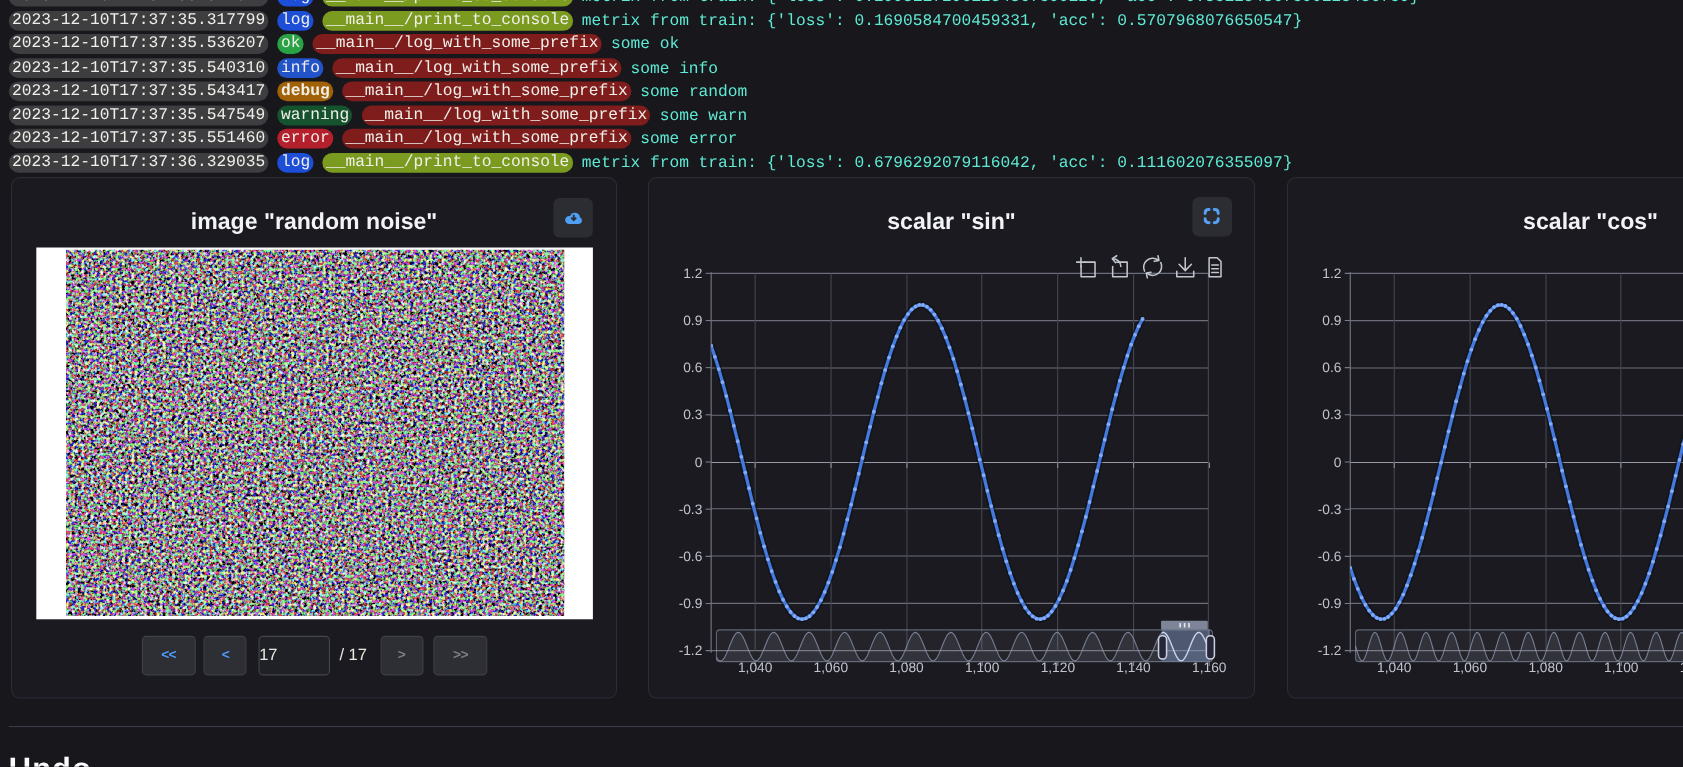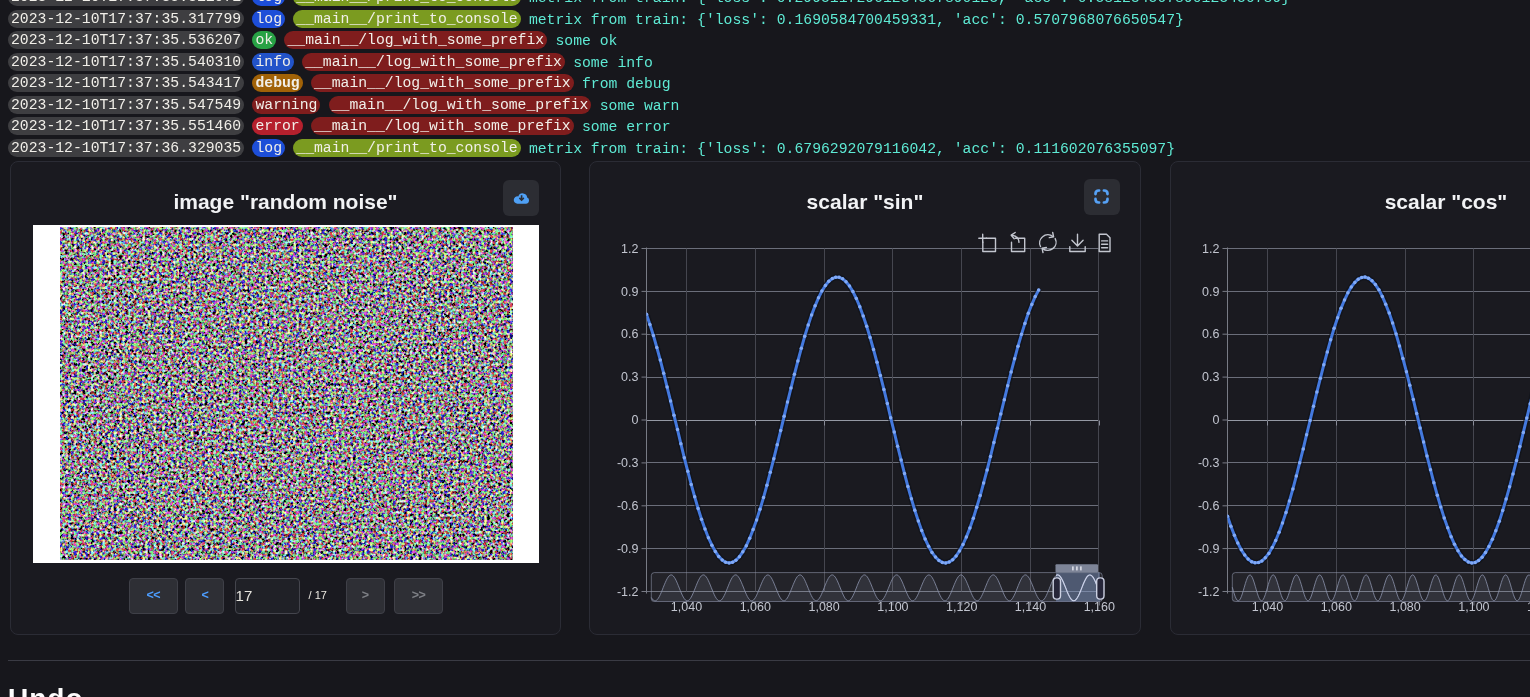--- a/index.html
+++ b/index.html
@@ -6,21 +6,21 @@
 .logs { position:absolute; left:8px; top:-15.4px; font-family:"Liberation Mono",monospace;
         font-size:14.75px; white-space:nowrap; }
 .lr { height:21.55px; display:flex; align-items:flex-end; gap:8.3px; }
 .b  { display:inline-block; height:18px; line-height:18.4px; padding:0 3px; border-radius:9px;
        color:#f1efe9; }
 .ts { background:#3e3e41; }
 .lg { background:#1d4ed8; }
 .ok { background:#28a245; }
 .inf { background:#2253c9; }
 .dbg { background:#a16207;font-weight:bold; }
-.wrn { background:#7f1d1d; }
+.wrn { background:#14532d; }
 .err { background:#b5202d; }
 .olv { background:#7b9b20; }
 .tea { background:#7f1d1d; }
 .msg { color:#5eead4; }
 .card { position:absolute; top:161px; height:474px; background:#1a1a20;
         border:1px solid #2b2c35; border-radius:8px; }
 .ctitle { position:absolute; left:0; right:0; top:27.5px; text-align:center;
         font-family:"Liberation Sans",sans-serif; font-size:21px; font-weight:700; color:#f2f3f5; }
 .cbtn { position:absolute; width:36px; height:36px; border-radius:6px; background:#2c2d33; }
 .fig { position:absolute; left:22px; top:63px; width:506px; height:338px; background:#fff; }
@@ -52,21 +52,21 @@
     <div class="lr">
       <span class="b ts">2023-12-10T17:37:35.540310</span>
       <span class="b inf">info</span>
       <span class="b tea">__main__/log_with_some_prefix</span>
       <span class="msg">some info</span>
     </div>
     <div class="lr">
       <span class="b ts">2023-12-10T17:37:35.543417</span>
       <span class="b dbg">debug</span>
       <span class="b tea">__main__/log_with_some_prefix</span>
-      <span class="msg">from debug</span>
+      <span class="msg">some random</span>
     </div>
     <div class="lr">
       <span class="b ts">2023-12-10T17:37:35.547549</span>
       <span class="b wrn">warning</span>
       <span class="b tea">__main__/log_with_some_prefix</span>
       <span class="msg">some warn</span>
     </div>
     <div class="lr">
       <span class="b ts">2023-12-10T17:37:35.551460</span>
       <span class="b err">error</span>
@@ -100,21 +100,21 @@
         <feColorMatrix type="saturate" values="0.7"></feColorMatrix>
       </filter>
       <rect width="453" height="333" filter="url(#nz)"></rect>
     </svg>
   </div>
   <div class="pgbtn blue" style="left:117.8px;width:49px;">&lt;&lt;</div>
   <div class="pgbtn blue" style="left:174.4px;width:39px;">&lt;</div>
   <div class="pgbtn" style="left:223.6px;width:65px;background:#202127;border-color:#44454d;
        color:#e8e6e0;font-weight:400;font-size:15px;text-align:left;letter-spacing:0;">17</div>
   <div style="position:absolute;left:297.6px;top:416.3px;height:35.5px;line-height:35.5px;
-       font-family:'Liberation Sans',sans-serif;font-size:11px;color:#ece9e1;">/ 17</div>
+       font-family:'Liberation Sans',sans-serif;font-size:15px;color:#ece9e1;">/ 17</div>
   <div class="pgbtn gray" style="left:334.6px;width:39px;">&gt;</div>
   <div class="pgbtn gray" style="left:383.1px;width:49px;">&gt;&gt;</div>
 </div>
 
 <div class="card" style="left:589px;width:552px;">
   <svg width="551" height="472" viewBox="0 0 551 472" style="position:absolute;left:0;top:0">
       <line x1="56.5" y1="86.5" x2="508.5" y2="86.5" stroke="#6b6e7a" stroke-width="1"></line>
       <line x1="56.5" y1="129.5" x2="508.5" y2="129.5" stroke="#6b6e7a" stroke-width="1"></line>
       <line x1="56.5" y1="172.5" x2="508.5" y2="172.5" stroke="#6b6e7a" stroke-width="1"></line>
       <line x1="56.5" y1="215.5" x2="508.5" y2="215.5" stroke="#6b6e7a" stroke-width="1"></line>

